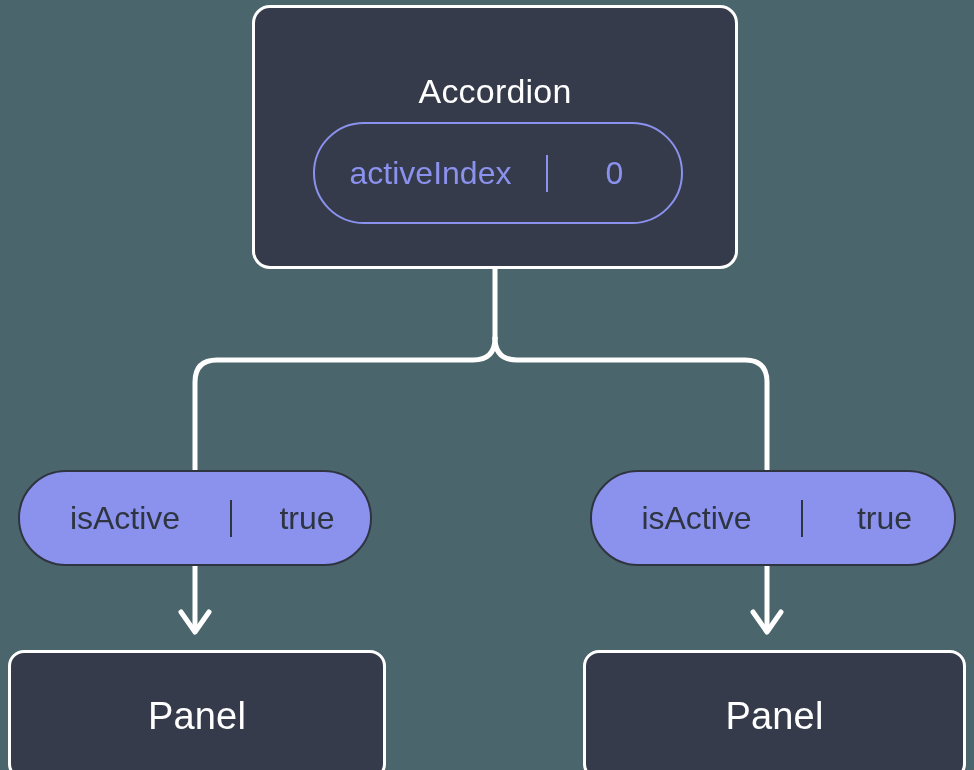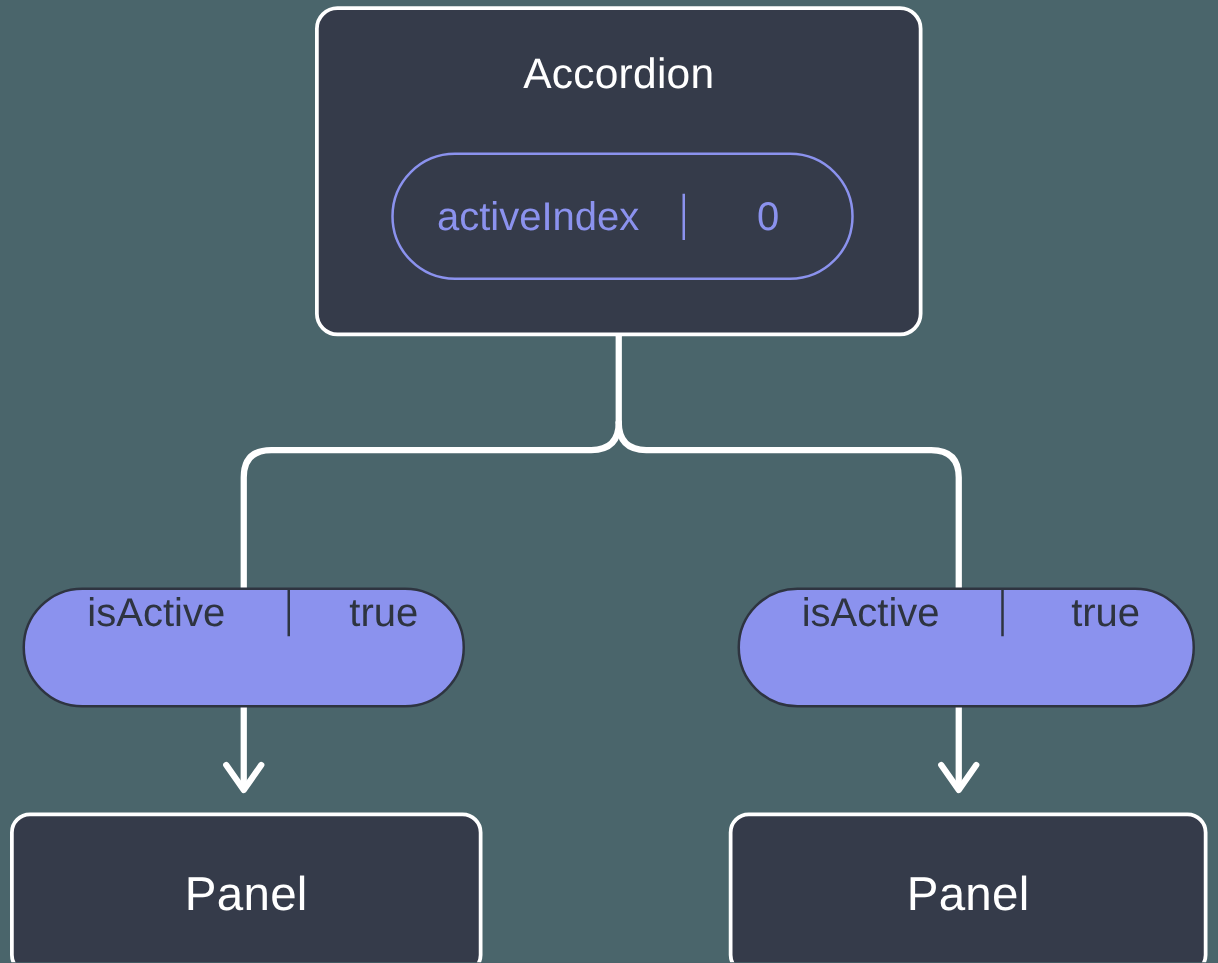--- a/index.html
+++ b/index.html
@@ -46,21 +46,21 @@
   }
 
   #node-accordion {
     left: 252px;
     top: 5px;
     width: 486px;
     height: 264px;
     border-radius: 18px;
   }
   #accordion-title {
-    top: 32px;
+    top: 64px;
     font-size: 34px;
   }
 
   
   #accordion-state-pill {
     position: absolute;
     left: 58px;
     top: 114px;
     width: 370px;
     height: 102px;
@@ -90,21 +90,21 @@
   }
 
   
   .prop-pill {
     position: absolute;
     background: #8b92ee;
     border: 2px solid #2e3440;
     border-radius: 50px;
     box-sizing: border-box;
     display: flex;
-    align-items: flex-start;
+    align-items: center;
     top: 470px;
     height: 96px;
   }
   .prop-pill .pill-key {
     display: flex;
     align-items: center;
     justify-content: center;
     color: #2e3440;
     font-size: 32px;
     border-right: 2px solid #2e3440;

